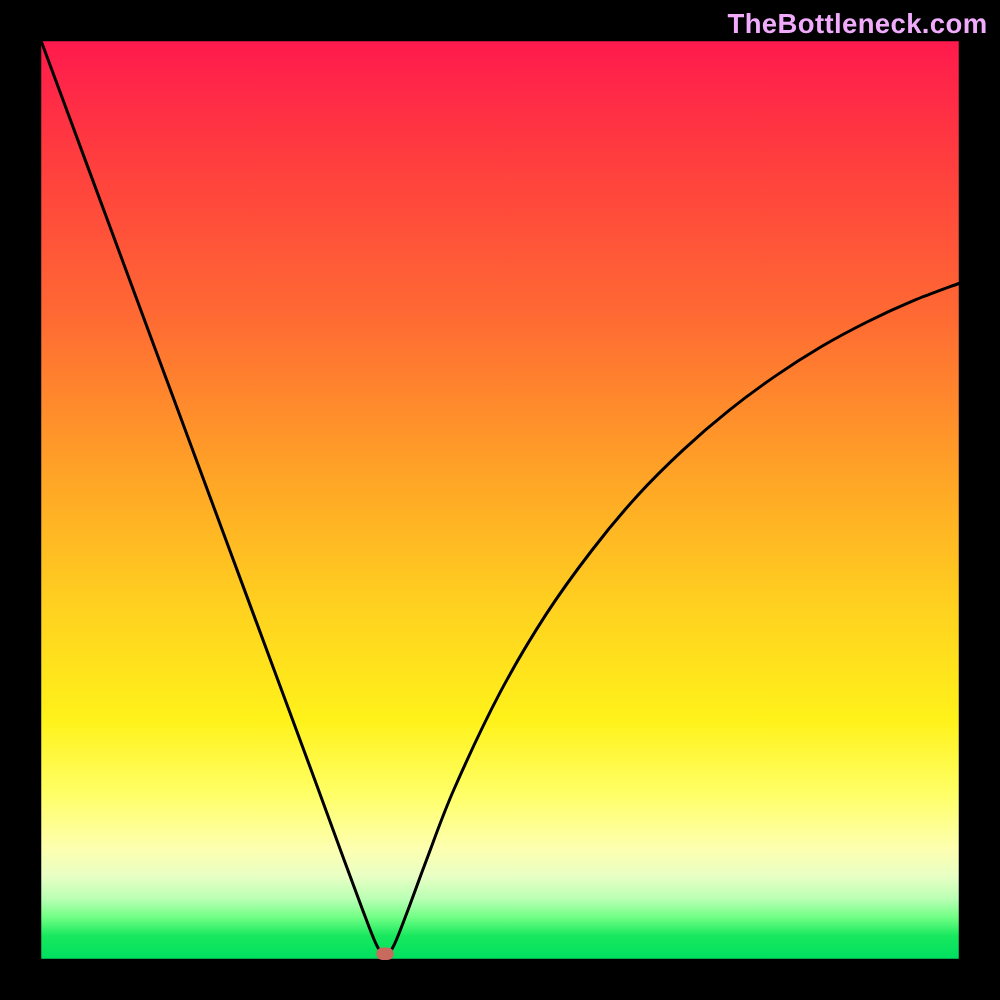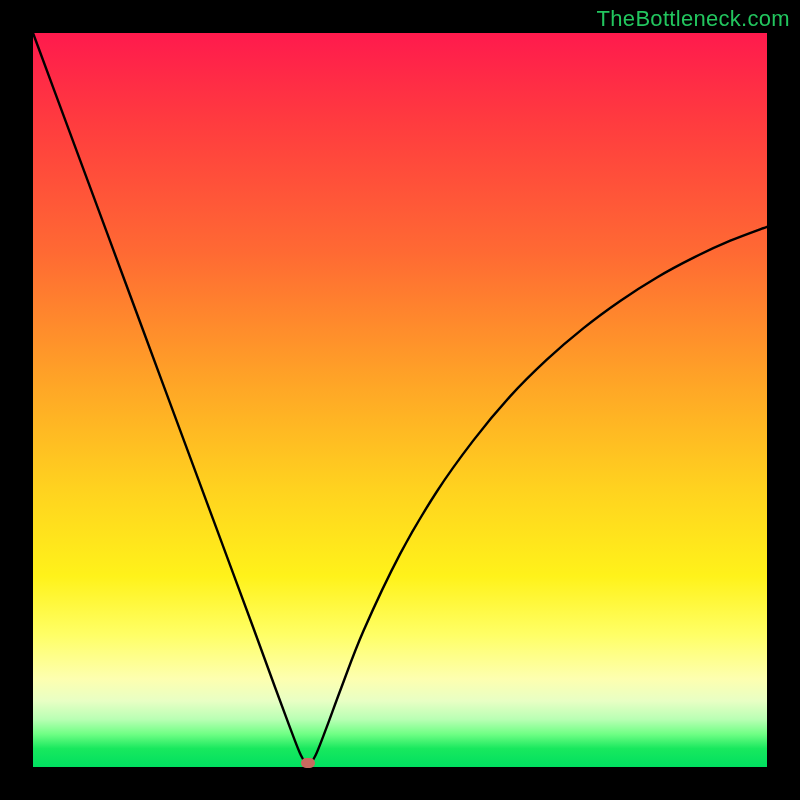--- a/index.html
+++ b/index.html
@@ -40,23 +40,23 @@
       #b9ffb4 93.5%,
       #70ff85 95.5%,
       #18e85e 97.5%,
       #00e060 100%
     );
   }
   .watermark {
     position: absolute;
     top: 6px;
     right: 10px;
-    color: #22c55e;
+    color: #f0abfc;
     font-size: 22px;
-    font-weight: 400;
+    font-weight: 700;
     letter-spacing: 0.3px;
     user-select: none;
   }
   svg.curve {
     position: absolute;
     left: 0;
     top: 0;
     width: 734px;
     height: 734px;
     overflow: visible;

